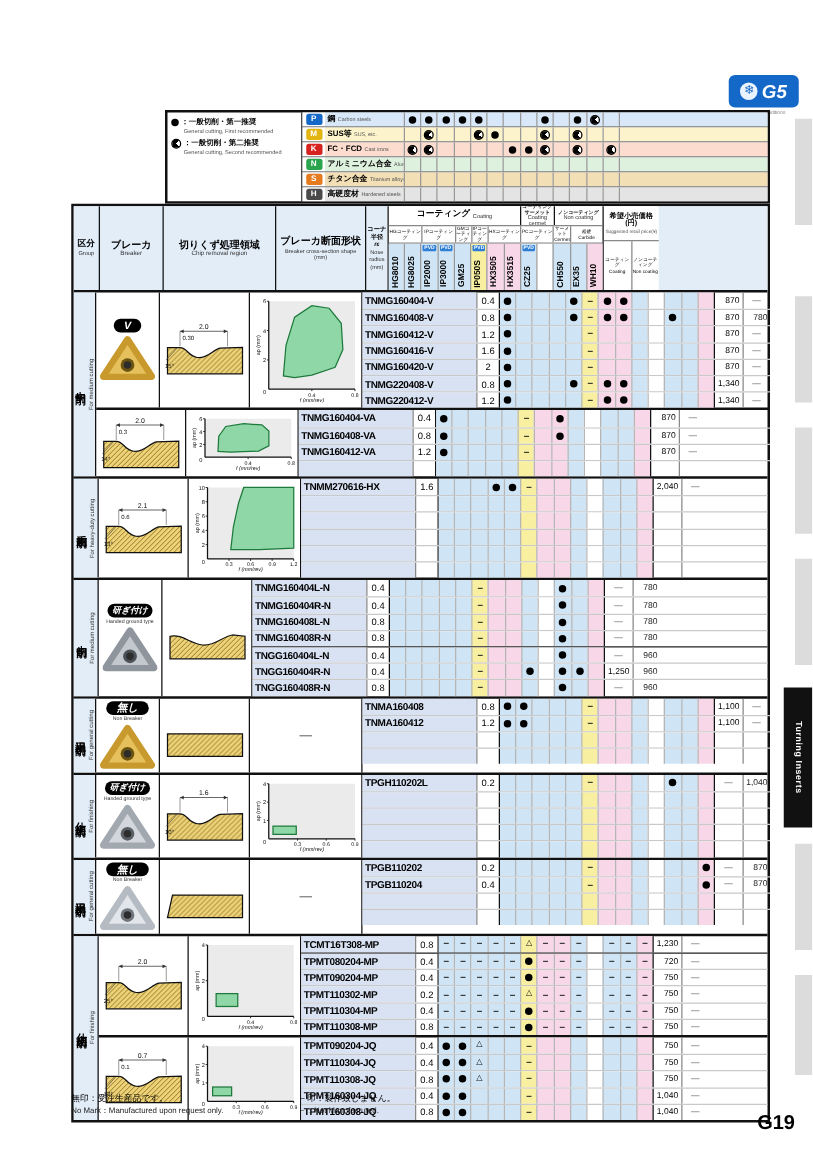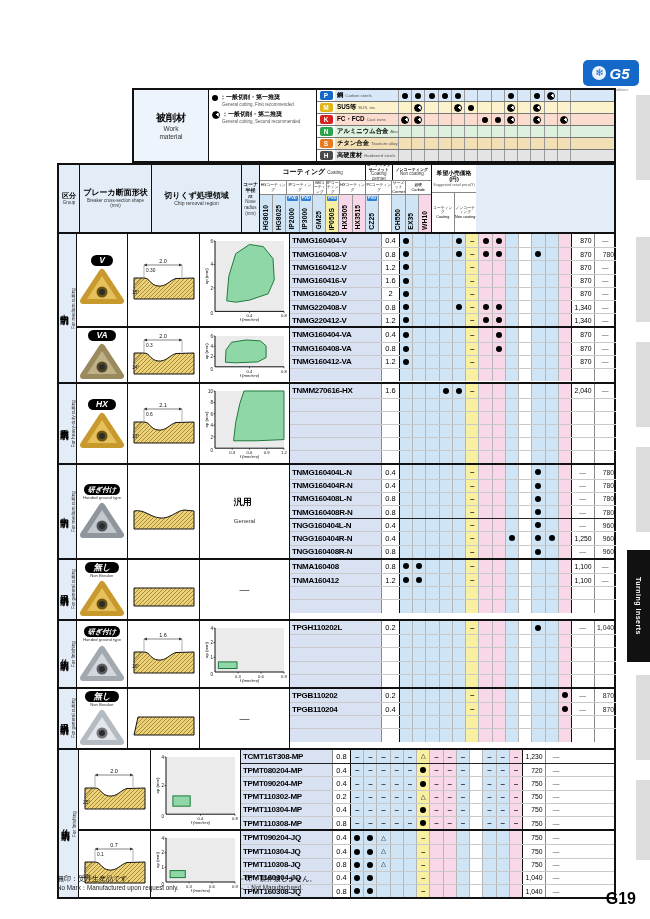--- a/index.html
+++ b/index.html
@@ -144,25 +144,20 @@
   <div class="graytab" style="top:237px;height:85px"></div>
   <div class="graytab" style="top:342px;height:85px"></div>
   <div class="graytab" style="top:447px;height:85px"></div>
   <div class="graytab" style="top:675px;height:85px"></div>
   <div class="graytab" style="top:780px;height:80px"></div>
   <div id="blacktab">
     <span>Turning Inserts</span>
   </div>
 
   <div id="wm">
-    <div class="wm-label">
-      <b>被削材</b>
-      <span>Work</span>
-      <span>material</span>
-    </div>
     <div class="wm-legend">
       <div class="lg-row">
         <div class="lg-main">
             <span class="dot"></span>
             <span>：一般切削・第一推奨</span>
           </div>
         <div class="lg-en">General cutting, First recommended</div>
       </div>
       <div class="lg-row">
         <div class="lg-main">
@@ -365,28 +360,32 @@
     </div>
       </div>
   </div>
 
   <div id="mt">
     <div id="mt-header">
       <div class="h-cell" id="h-group">
         <span class="h-jps">区分</span>
         <span class="h-tiny">Group</span>
       </div>
+      <div class="h-cell" id="h-breaker">
+        <span class="h-jp">ブレーカ</span>
+        <span class="h-en">Breaker</span>
+      </div>
+      <div class="h-cell" id="h-chip">
+        <span class="h-jp">切りくず処理領域</span>
+        <span class="h-en">Chip removal region</span>
+      </div>
       <div class="h-cell" id="h-cross">
         <span class="h-jp">ブレーカ断面形状</span>
         <span class="h-tiny">Breaker cross-section shape</span>
         <span class="h-tiny">(mm)</span>
-      </div>
-      <div class="h-cell" id="h-chip">
-        <span class="h-jp">切りくず処理領域</span>
-        <span class="h-en">Chip removal region</span>
       </div>
       <div class="h-cell" id="h-radius">
         <div>コーナ</div>
         <div>半径</div>
         <div style="font-style:italic">rε</div>
         <div class="lt">Nose</div>
         <div class="lt">radius</div>
         <div class="lt">(mm)</div>
       </div>
       <div class="h-cell" id="h-grades">
@@ -744,30 +743,20 @@
                     <div class="c-g" style="background:#cfe5f5"></div>
                     <div class="c-g" style="background:#cfe5f5"></div>
                     <div class="c-g" style="background:#f8d8e8"></div>
                   </div>
     <div class="c-pc">1,340</div>
     <div class="c-pn na">—</div>
                 </div>
               </div>
             </div>
             <div class="sub subsep">
-      <div class="cell-breaker">
-        <div class="pill">VA</div>
-
-        <svg width="44" height="38" viewBox="0 0 44 38">
-    <path d="M22,5 L41,34 L3,34 Z" fill="#9a8a5e" stroke="#9a8a5e" stroke-width="6" stroke-linejoin="round"></path>
-    <path d="M22,9 L37,32 L7,32 Z" fill="#c0b288"></path>
-    <circle cx="22" cy="25" r="5.5" fill="#4f4728"></circle>
-    <circle cx="22" cy="25" r="3" fill="#2c2c2c"></circle>
-  </svg>
-      </div>
       <div class="cell-cs">
                 <svg width="68" height="46" viewBox="0 0 68 46">
                   <path d="M4,21 L14,21 C20,21 20,28 28,29 C36,30 40,23 46,21.5 L64,21 L64,42 L4,42 Z" fill="url(#hatch)" stroke="#111" stroke-width="1"></path>
     <line x1="14" y1="8" x2="52" y2="8" stroke="#333" stroke-width="0.6"></line>
     <path d="M14,8 l3,-1.5 v3 Z" fill="#333"></path>
                   <path d="M52,8 l-3,-1.5 v3 Z" fill="#333"></path>
     <line x1="14" y1="8" x2="14" y2="20" stroke="#333" stroke-width="0.4"></line>
     <line x1="52" y1="8" x2="52" y2="20" stroke="#333" stroke-width="0.4"></line>
     <text x="33" y="6" font-size="5.5" text-anchor="middle" fill="#111">2.0</text>
     <text x="16" y="15" font-size="4.8" fill="#111">0.3</text>
@@ -901,30 +890,20 @@
             </div>
           </div>
         </div>
         <div class="block">
        <div class="cell-group">
          <span class="vjp">重切削</span>
             <span class="ven">For heavy-duty cutting</span>
        </div>
        <div class="block-main">
             <div class="sub">
-      <div class="cell-breaker">
-        <div class="pill">HX</div>
-
-        <svg width="44" height="38" viewBox="0 0 44 38">
-    <path d="M22,5 L41,34 L3,34 Z" fill="#c89a2e" stroke="#c89a2e" stroke-width="6" stroke-linejoin="round"></path>
-    <path d="M22,9 L37,32 L7,32 Z" fill="#e5c05c"></path>
-    <circle cx="22" cy="25" r="5.5" fill="#6b5311"></circle>
-    <circle cx="22" cy="25" r="3" fill="#2c2c2c"></circle>
-  </svg>
-      </div>
       <div class="cell-cs">
                 <svg width="68" height="46" viewBox="0 0 68 46">
                   <path d="M4,21 L14,21 C20,21 20,28 28,29 C36,30 40,23 46,21.5 L64,21 L64,42 L4,42 Z" fill="url(#hatch)" stroke="#111" stroke-width="1"></path>
     <line x1="14" y1="8" x2="52" y2="8" stroke="#333" stroke-width="0.6"></line>
     <path d="M14,8 l3,-1.5 v3 Z" fill="#333"></path>
                   <path d="M52,8 l-3,-1.5 v3 Z" fill="#333"></path>
     <line x1="14" y1="8" x2="14" y2="20" stroke="#333" stroke-width="0.4"></line>
     <line x1="52" y1="8" x2="52" y2="20" stroke="#333" stroke-width="0.4"></line>
     <text x="33" y="6" font-size="5.5" text-anchor="middle" fill="#111">2.1</text>
     <text x="16" y="15" font-size="4.8" fill="#111">0.6</text>
@@ -1112,23 +1091,20 @@
     <path d="M22,5 L41,34 L3,34 Z" fill="#8f959d" stroke="#8f959d" stroke-width="6" stroke-linejoin="round"></path>
     <path d="M22,9 L37,32 L7,32 Z" fill="#c3c8cf"></path>
     <circle cx="22" cy="25" r="5.5" fill="#4c5157"></circle>
     <circle cx="22" cy="25" r="3" fill="#2c2c2c"></circle>
   </svg>
       </div>
       <div class="cell-cs">
                 <svg width="68" height="46" viewBox="0 0 68 46">
                   <path d="M4,22 C14,20 20,28 30,29 C40,30 46,22 54,21 L64,22 L64,40 L4,40 Z" fill="url(#hatch)" stroke="#111" stroke-width="1"></path>
                 </svg>
-              </div>
-      <div class="cell-chip">
-                <div class="chip-txt"><b>汎用</b><span>General</span></div>
               </div>
       <div class="sub-rows">
                 <div class="trow">
     <div class="c-code">TNMG160404L-N</div>
     <div class="c-r">0.4</div>
     <div class="c-gw">
                     <div class="c-g" style="background:#cfe5f5"></div>
                     <div class="c-g" style="background:#cfe5f5"></div>
                     <div class="c-g" style="background:#cfe5f5"></div>
                     <div class="c-g" style="background:#cfe5f5"></div>

